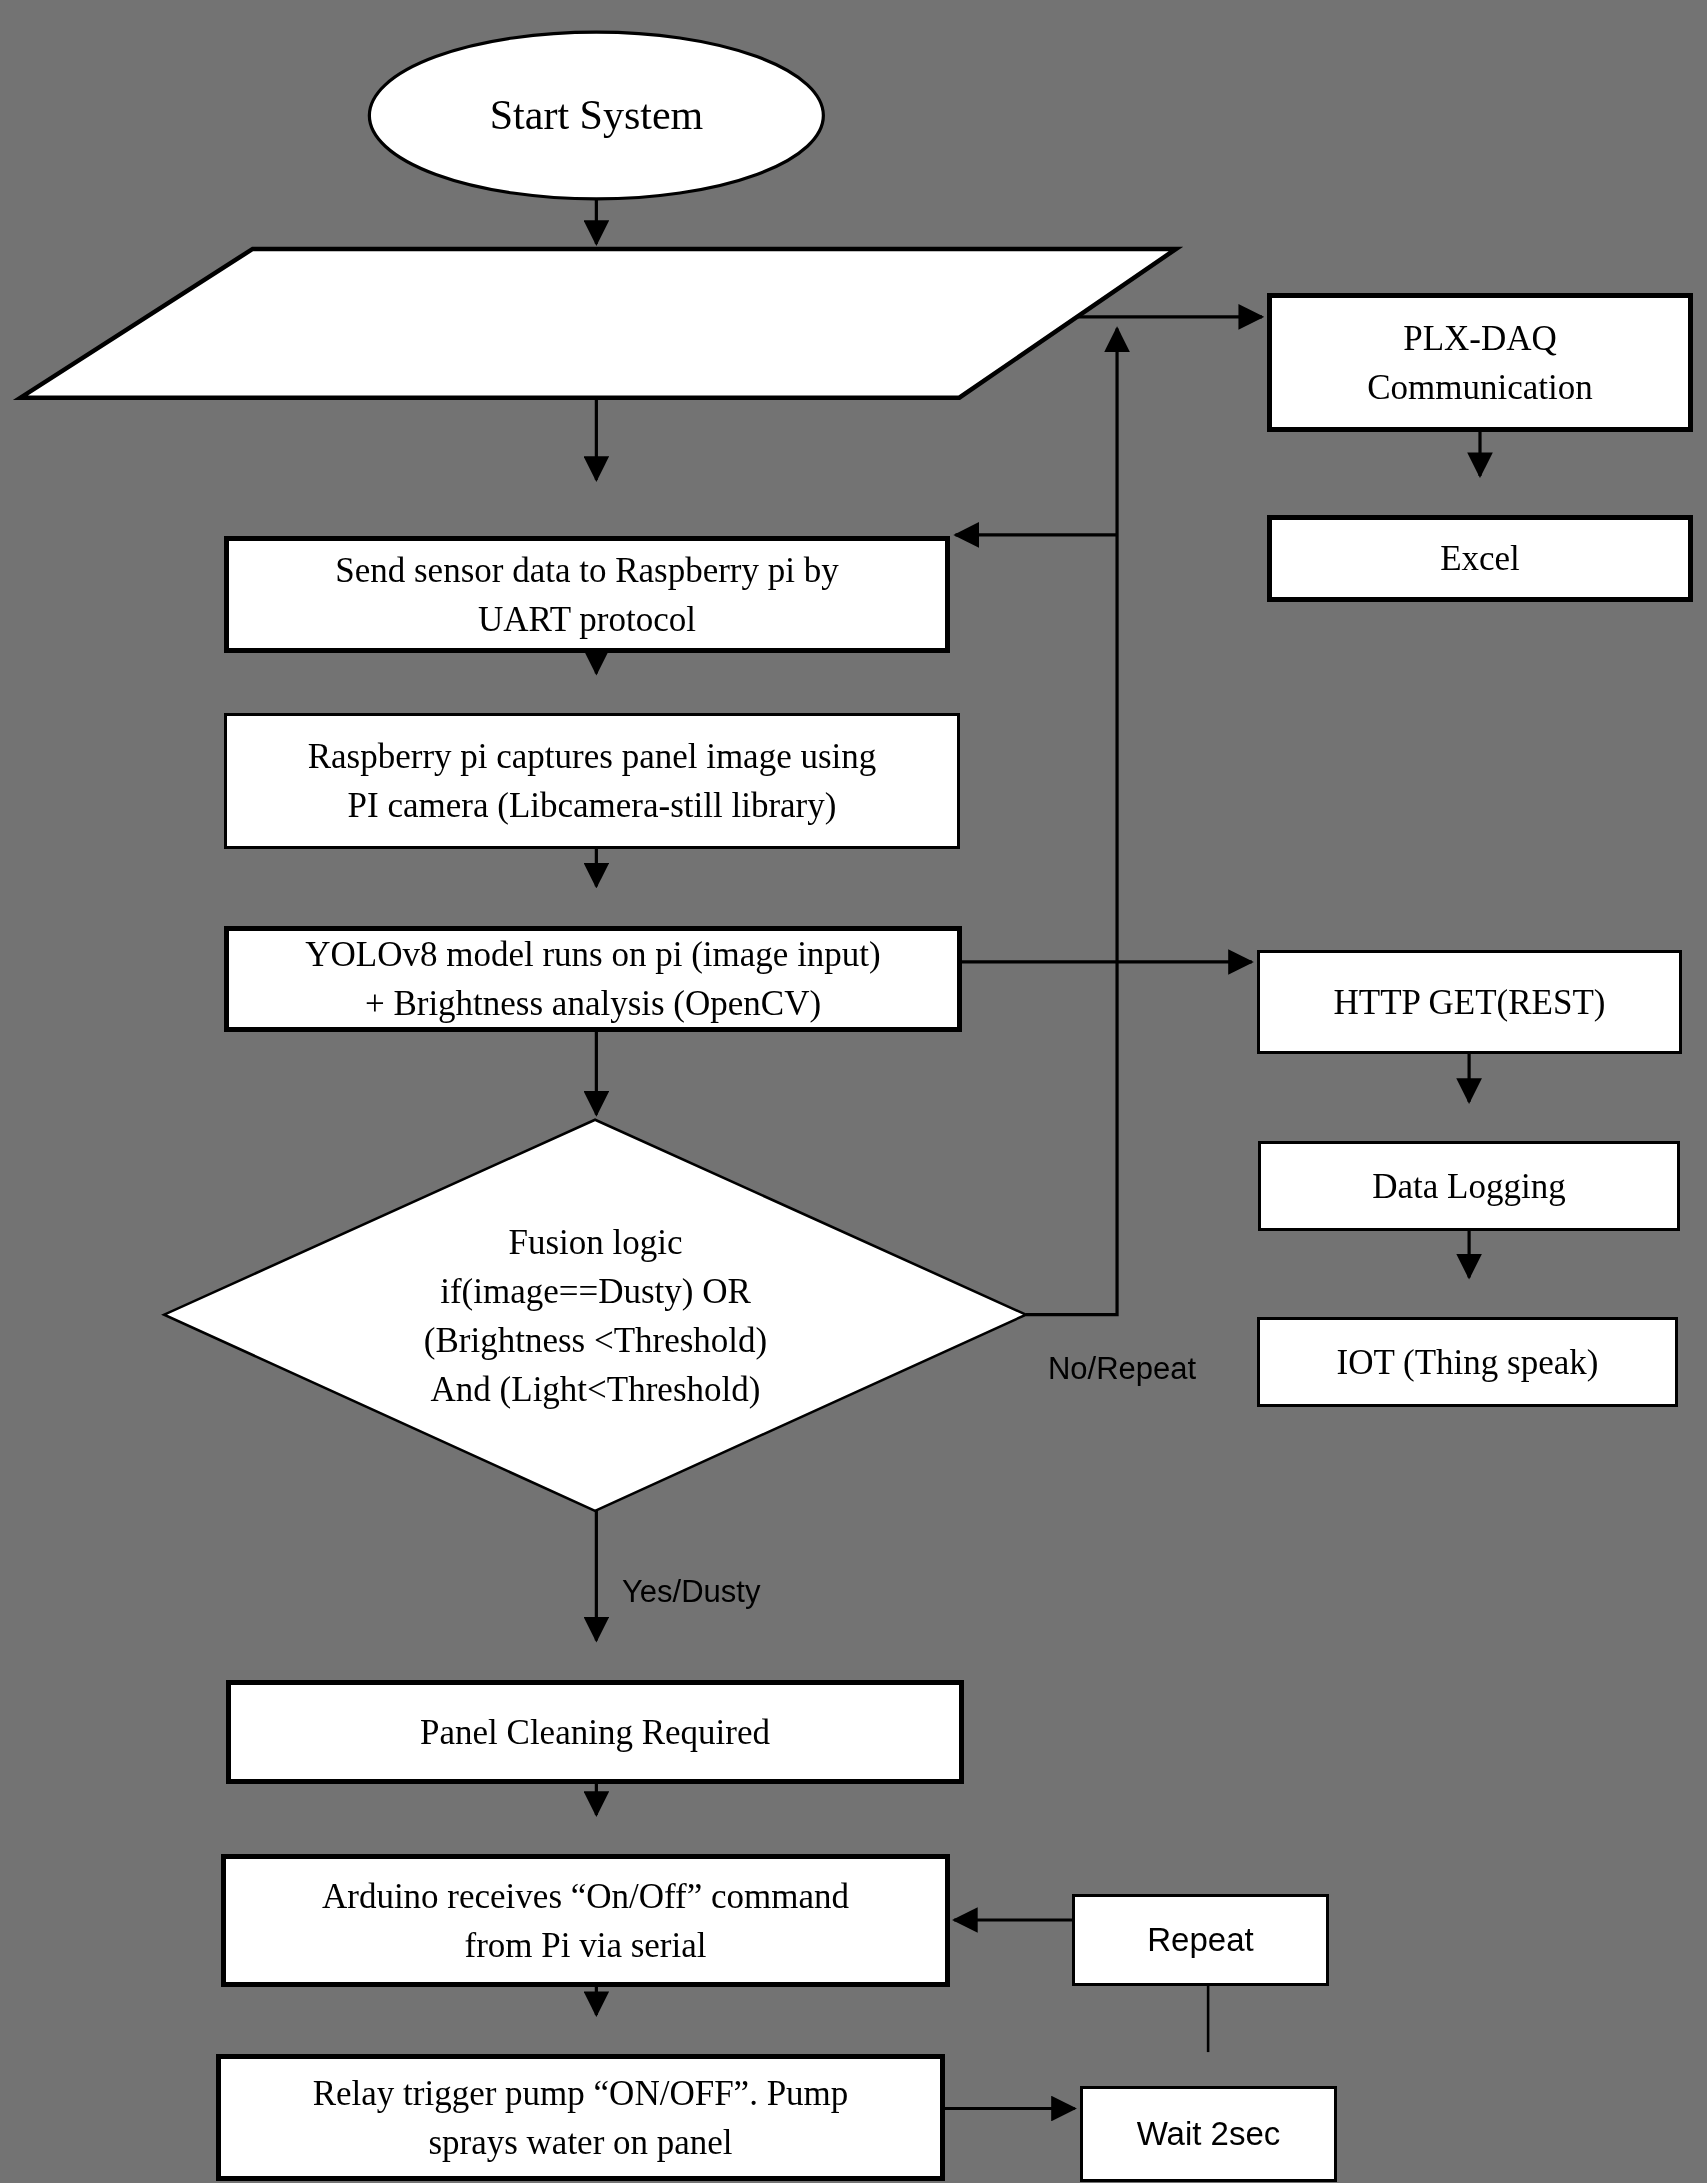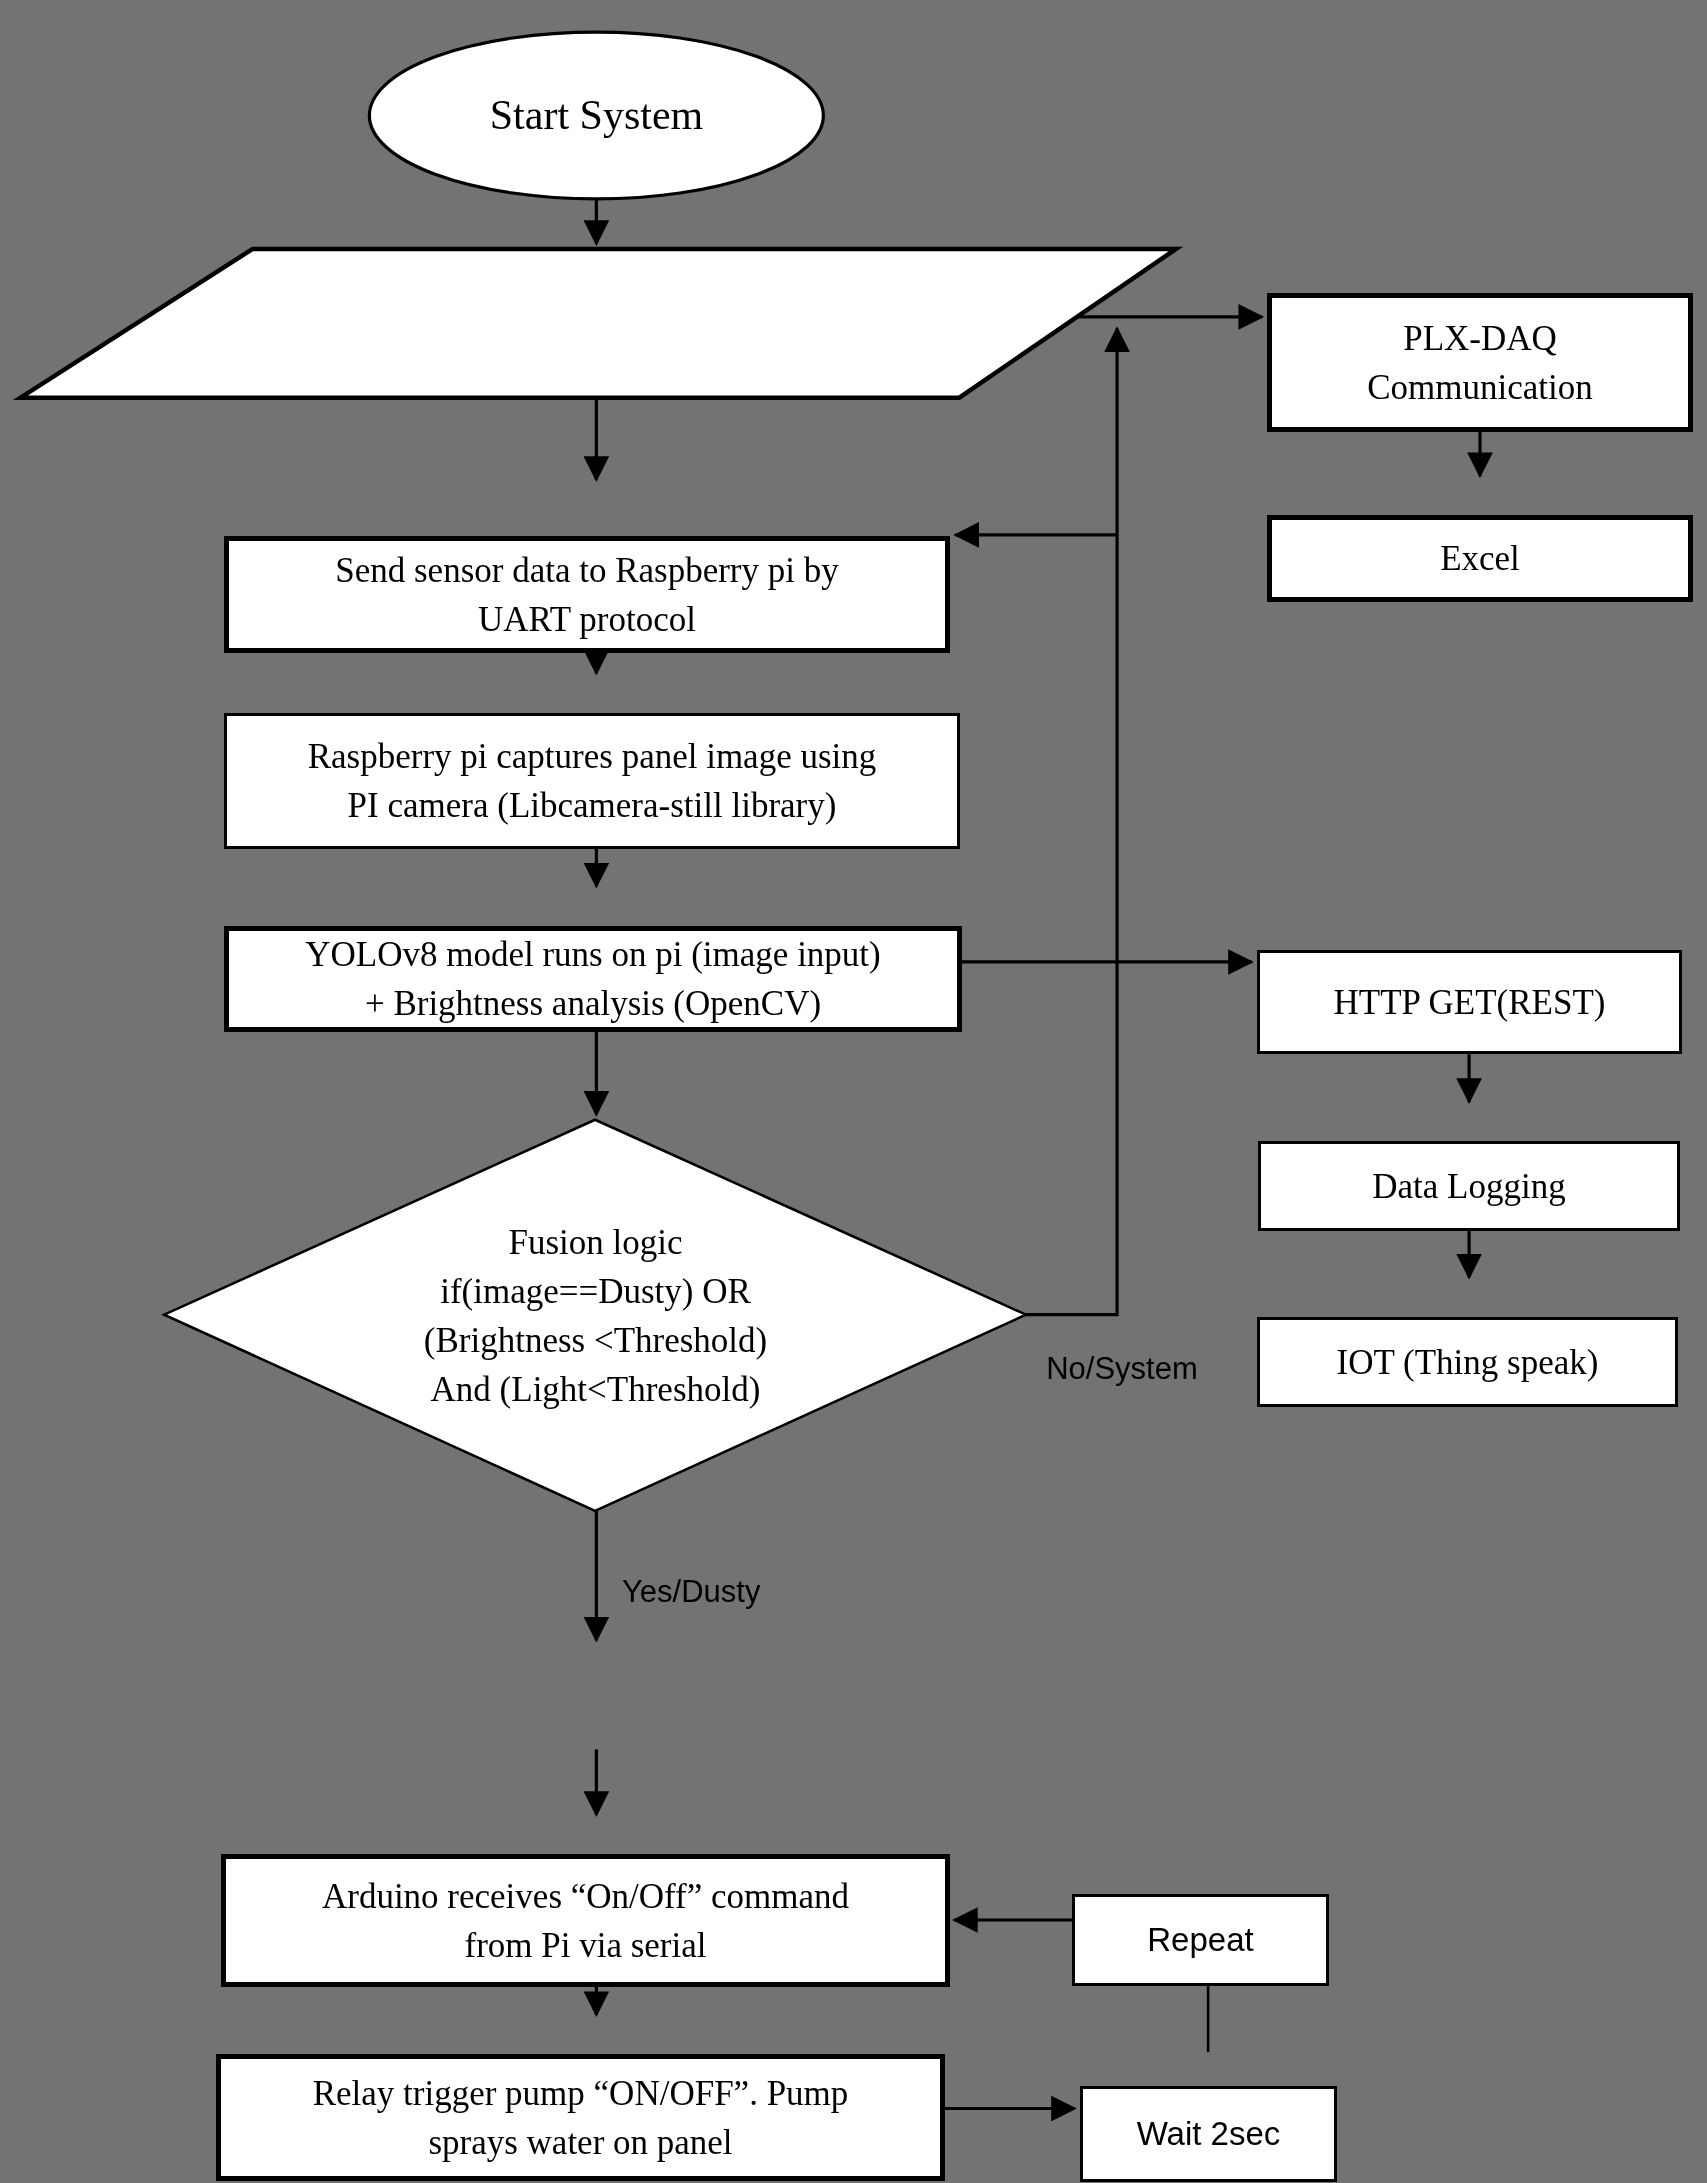--- a/index.html
+++ b/index.html
@@ -97,33 +97,36 @@
     <line x1="1672" y1="2994" x2="1488" y2="2994" stroke="#000" stroke-width="5" marker-end="url(#arrow)"></line>
   </svg>
 
   <div class="shape-label" id="lbl-start">Start System</div>
   <div class="shape-label" id="lbl-fusion">Fusion logic
 if(image==Dusty) OR
 (Brightness &lt;Threshold)
 And (Light&lt;Threshold)</div>
 
   <div class="edge-label" id="lbl-yes">Yes/Dusty</div>
-  <div class="edge-label" id="lbl-no">No/System</div>
+  <div class="edge-label" id="lbl-no">No/Repeat</div>
 
   <div class="node heavy" id="n-send">
     <span>Send sensor data to Raspberry pi by
 UART protocol</span>
   </div>
   <div class="node" id="n-capture">
     <span>Raspberry pi captures panel image using
 PI camera (Libcamera-still library)</span>
   </div>
   <div class="node heavy" id="n-yolo">
     <span>YOLOv8 model runs on pi (image input)
 + Brightness analysis (OpenCV)</span>
+  </div>
+  <div class="node heavy" id="n-panel">
+    <span>Panel Cleaning Required</span>
   </div>
   <div class="node heavy" id="n-arduino">
     <span>Arduino receives “On/Off”  command
 from Pi via serial</span>
   </div>
   <div class="node heavy" id="n-relay">
     <span>Relay trigger pump “ON/OFF”. Pump
 sprays water on panel</span>
   </div>
   <div class="node heavy" id="n-plxdaq">

